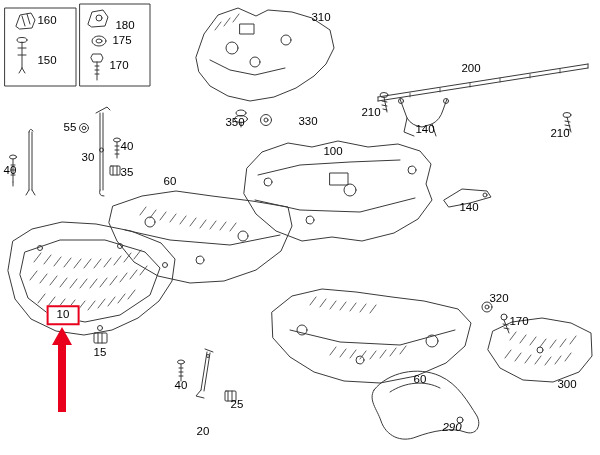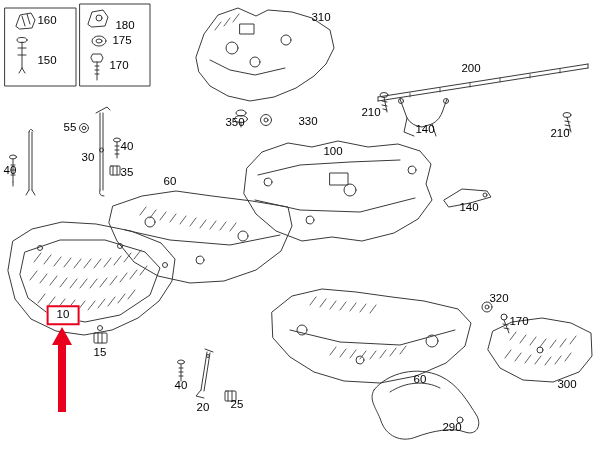--- a/index.html
+++ b/index.html
@@ -229,21 +229,21 @@
       <span class="part-label" style="left: 469px; top: 208px;">140</span>
       <span class="part-label" style="left: 70px; top: 128px;">55</span>
       <span class="part-label" style="left: 88px; top: 158px;">30</span>
       <span class="part-label" style="left: 127px; top: 147px;">40</span>
       <span class="part-label" style="left: 127px; top: 173px;">35</span>
       <span class="part-label" style="left: 10px; top: 171px;">40</span>
       <span class="part-label" style="left: 170px; top: 182px;">60</span>
       <span class="part-label highlighted" style="left: 63px; top: 315px; border-color: rgb(232, 0, 29);">10</span>
       <span class="part-label" style="left: 100px; top: 353px;">15</span>
       <span class="part-label" style="left: 181px; top: 386px;">40</span>
-      <span class="part-label" style="left: 203px; top: 408px;">20</span>
+      <span class="part-label" style="left: 203px; top: 432px;">20</span>
       <span class="part-label" style="left: 237px; top: 405px;">25</span>
       <span class="part-label" style="left: 420px; top: 380px;">60</span>
-      <span class="part-label" style="left: 452px; top: 428px;">290</span>
+      <span class="part-label" style="left: 452px; top: 428px; font-style: italic;">290</span>
       <span class="part-label" style="left: 567px; top: 385px;">300</span>
       <span class="part-label" style="left: 499px; top: 299px;">320</span>
       <span class="part-label" style="left: 519px; top: 322px;">170</span>
     </div>
 </div>
 
 </body></html>

